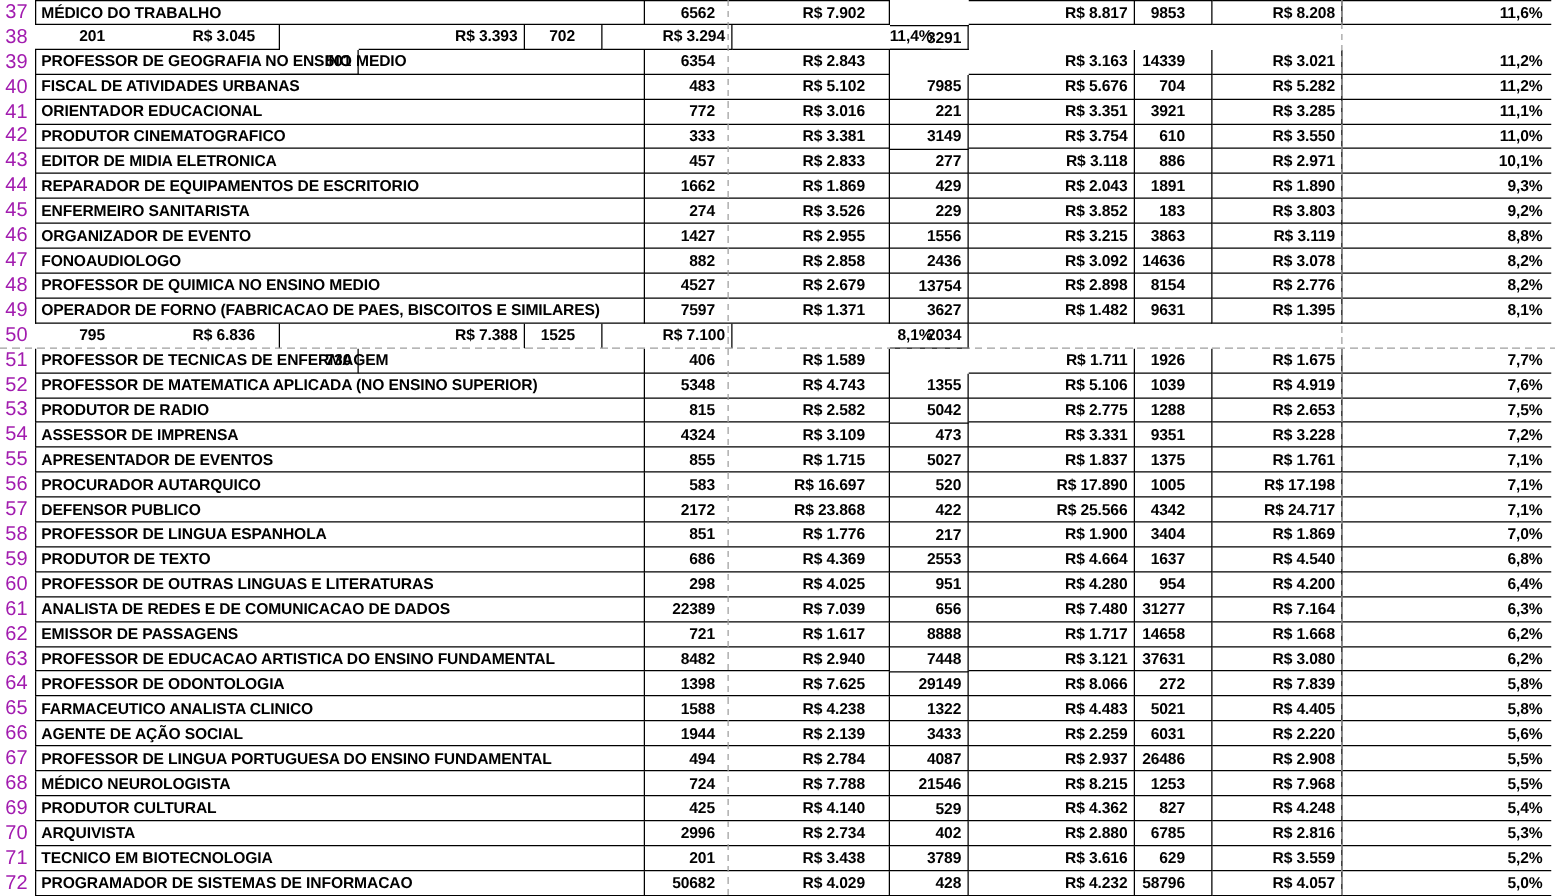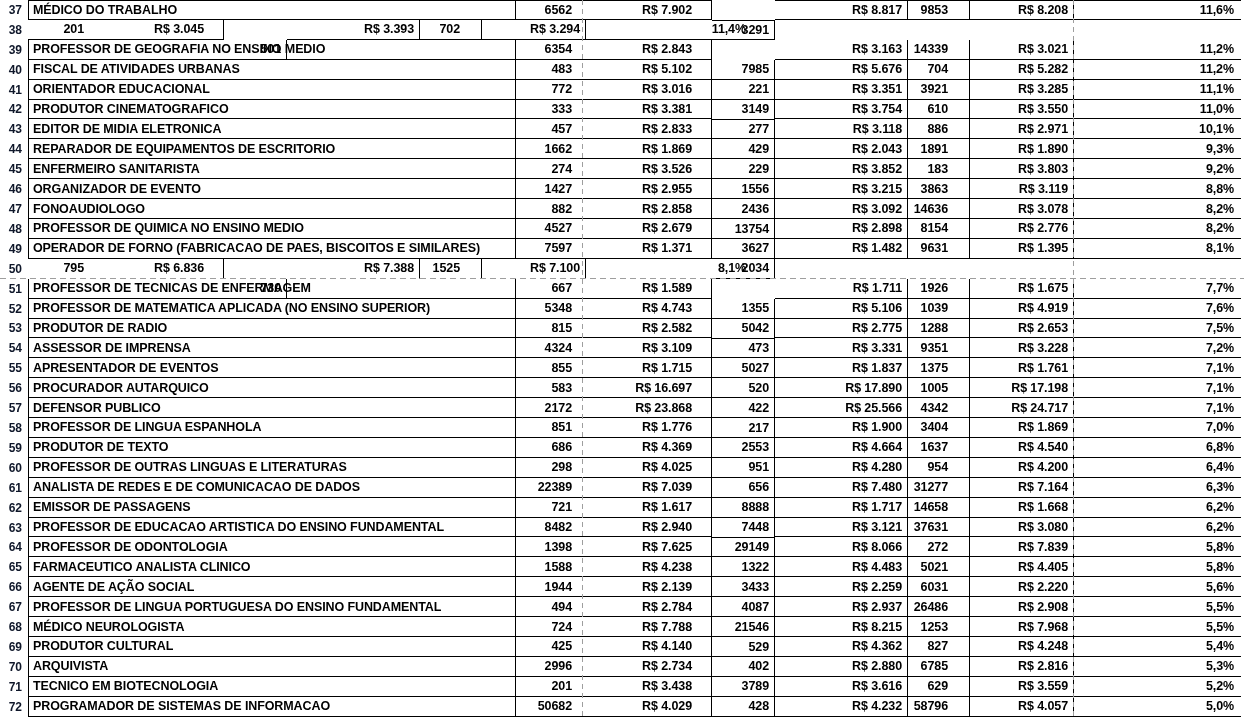--- a/index.html
+++ b/index.html
@@ -23,23 +23,23 @@
     font-size: 12.5px;
     font-weight: 700;
     color: #000000;
     letter-spacing: -0.1px;
   }
   .c-rank {
     width: 28px;
     border-bottom: none;
     justify-content: flex-end;
     padding-right: 6px;
-    color: #0f172a;
-    font-size: 12px;
-    font-weight: 700;
+    color: #a21caf;
+    font-size: 16px;
+    font-weight: 400;
     letter-spacing: 0;
   }
   .c-name {
     width: 488px;
     border-left: 1px solid #000000;
     border-right: 1px solid #000000;
     padding-left: 4px;
   }
   .num { justify-content: flex-end; }
   .c-c1 { width: 64px;  padding-right: 8px; }
@@ -238,21 +238,21 @@
     <div class="cell c-c2 num">730</div>
     <div class="cell c-v2 num">R$ 7.388</div>
     <div class="cell c-c3 num">1525</div>
     <div class="cell c-v3 num">R$ 7.100</div>
     <div class="cell c-pct num">8,1%</div>
   </div>
 
   <div class="row">
     <div class="cell c-rank num">51</div>
     <div class="cell c-name">PROFESSOR DE TECNICAS DE ENFERMAGEM</div>
-    <div class="cell c-c1 num">667</div>
+    <div class="cell c-c1 num">406</div>
     <div class="cell c-v1 num">R$ 1.589</div>
     <div class="cell c-c2 num">1355</div>
     <div class="cell c-v2 num">R$ 1.711</div>
     <div class="cell c-c3 num">1926</div>
     <div class="cell c-v3 num">R$ 1.675</div>
     <div class="cell c-pct num">7,7%</div>
   </div>
 
   <div class="row">
     <div class="cell c-rank num">52</div>

